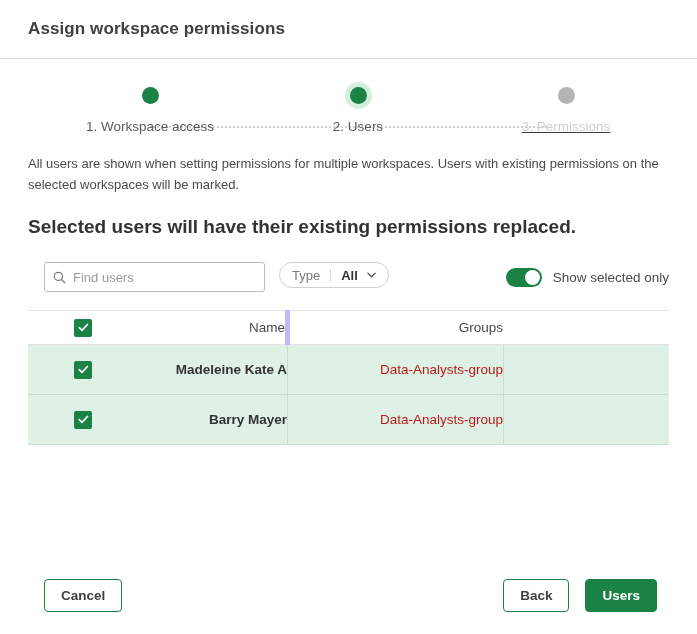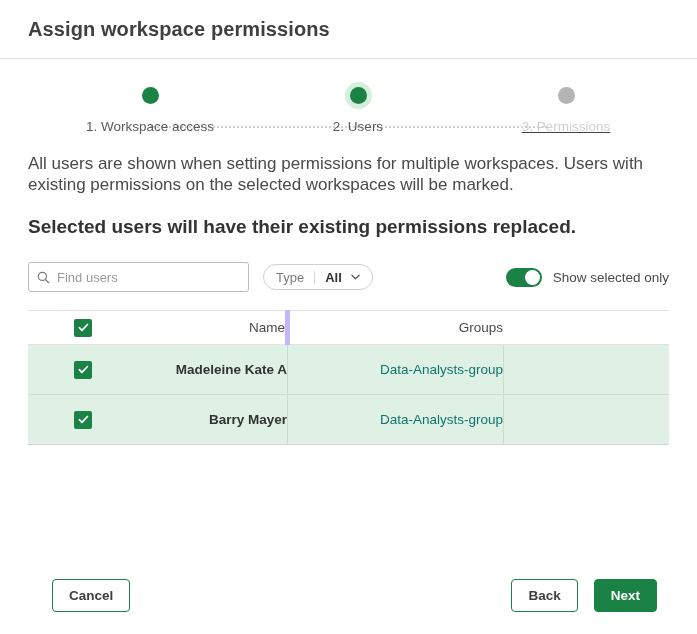--- a/index.html
+++ b/index.html
@@ -26,21 +26,21 @@
   
   .dialog-header {
     height: 59px;
     box-sizing: border-box;
     padding: 0 28px;
     display: flex;
     align-items: center;
     border-bottom: 1px solid #e0e0e0;
   }
   .dialog-title {
-    font-size: 20px;
+    font-size: 17px;
     font-weight: bold;
     color: #404040;
     letter-spacing: 0.1px;
   }
 
   
   .stepper {
     position: relative;
     margin: 0 auto;
     padding-top: 28px;
@@ -98,38 +98,38 @@
   .step-label.muted {
     color: #cfcfcf;
   }
 
   
   .body-area {
     padding: 0 28px;
   }
   .intro-text {
     margin-top: 20px;
-    font-size: 17px;
+    font-size: 13px;
     line-height: 21px;
     color: #4a4a4a;
     max-width: 640px;
   }
   .notice-text {
     margin-top: 21px;
     font-size: 19px;
     font-weight: bold;
     color: #333333;
   }
 
   
   .filter-row {
     margin-top: 24px;
     display: flex;
-    align-items: center;
     height: 30px;
+    margin-left: 16px;
   }
   .search-box {
     width: 221px;
     height: 30px;
     box-sizing: border-box;
     border: 1px solid #bdbdbd;
     border-radius: 3px;
     display: flex;
     align-items: center;
     padding: 0 8px;
@@ -251,42 +251,42 @@
   .tbl thead th.col-group { padding-left: 11px; border-left: 5px solid #c4b5fd; }
   .tbl thead th.col-type  { padding-left: 12px; border-left: 1px solid #ffffff; }
 
   .tbl tbody tr {
     background: #dff0e4;
   }
   .tbl tbody td {
     height: 49px;
     padding: 0;
     border-bottom: 1px solid #c9dcce;
-    color: #0f766e;
+    color: #b91c1c;
   }
   .tbl tbody td.col-check { padding-left: 17px; }
   .tbl tbody td.col-name  { font-weight: bold; color: #333333; }
   .tbl tbody td.col-group { padding-left: 11px; border-left: 1px solid #c9dcce; }
   .tbl tbody td.col-type  { padding-left: 12px; border-left: 1px solid #c9dcce; }
 
   .checkbox {
     width: 18px;
     height: 18px;
     border-radius: 2px;
     background: #1a8245;
     display: inline-flex;
     align-items: center;
     justify-content: center;
     box-sizing: border-box;
   }
 
   
   .footer {
     position: absolute;
-    left: 12px;
+    left: 4px;
     right: 0;
     bottom: 0;
     height: 77px;
     box-sizing: border-box;
     padding: 0 40px;
     display: flex;
     align-items: center;
   }
   .btn {
     font-family: "Liberation Sans", sans-serif;
@@ -425,16 +425,16 @@
         </tbody>
       </table>
     </div>
 
   </div>
 
   <div class="footer">
     <div class="btn btn-outline btn-cancel">Cancel</div>
     <div class="footer-spacer"></div>
     <div class="btn btn-outline btn-back">Back</div>
-    <div class="btn btn-primary">Next</div>
+    <div class="btn btn-primary">Users</div>
   </div>
 
 </div>
 
 </body></html>

